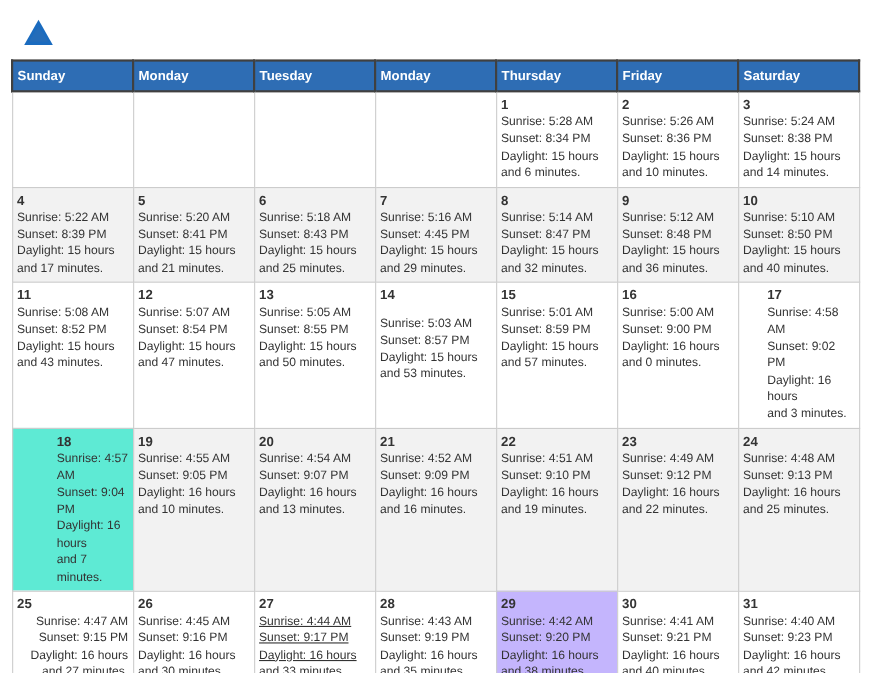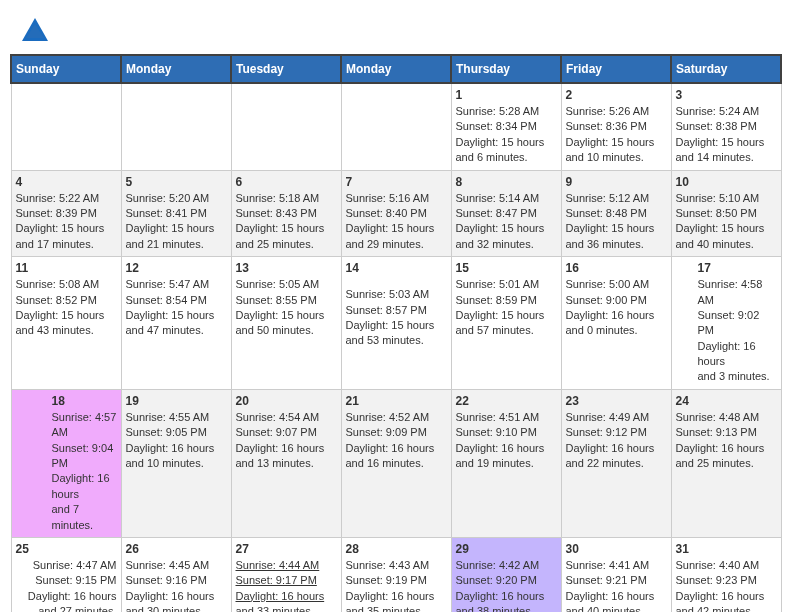--- a/index.html
+++ b/index.html
@@ -178,21 +178,21 @@
         <td style="background-color: rgb(242, 242, 242);">
           <span class="day-num">6</span>
           <div class="day-info" style="white-space: pre-line;">Sunrise: 5:18 AM
 Sunset: 8:43 PM
 Daylight: 15 hours
 and 25 minutes.</div>
         </td>
         <td style="background-color: rgb(242, 242, 242);">
           <span class="day-num">7</span>
           <div class="day-info" style="white-space: pre-line;">Sunrise: 5:16 AM
-Sunset: 8:40 PM
+Sunset: 4:45 PM
 Daylight: 15 hours
 and 29 minutes.</div>
         </td>
         <td style="background-color: rgb(242, 242, 242);">
           <span class="day-num">8</span>
           <div class="day-info" style="white-space: pre-line;">Sunrise: 5:14 AM
 Sunset: 8:47 PM
 Daylight: 15 hours
 and 32 minutes.</div>
         </td>
@@ -214,21 +214,21 @@
       <tr>
         <td style="background-color: rgb(255, 255, 255);">
           <span class="day-num">11</span>
           <div class="day-info" style="white-space: pre-line;">Sunrise: 5:08 AM
 Sunset: 8:52 PM
 Daylight: 15 hours
 and 43 minutes.</div>
         </td>
         <td style="background-color: rgb(255, 255, 255);">
           <span class="day-num">12</span>
-          <div class="day-info" style="white-space: pre-line;">Sunrise: 5:47 AM
+          <div class="day-info" style="white-space: pre-line;">Sunrise: 5:07 AM
 Sunset: 8:54 PM
 Daylight: 15 hours
 and 47 minutes.</div>
         </td>
         <td style="background-color: rgb(255, 255, 255);">
           <span class="day-num">13</span>
           <div class="day-info" style="white-space: pre-line;">Sunrise: 5:05 AM
 Sunset: 8:55 PM
 Daylight: 15 hours
 and 50 minutes.</div>
@@ -256,21 +256,21 @@
         </td>
         <td style="background-color: rgb(255, 255, 255); padding-left: 26px;">
           <span class="day-num">17</span>
           <div class="day-info" style="white-space: pre-line;">Sunrise: 4:58 AM
 Sunset: 9:02 PM
 Daylight: 16 hours
 and 3 minutes.</div>
         </td>
       </tr>
       <tr>
-        <td style="background-color: #f0abfc; padding-left: 40px;">
+        <td style="background-color: #5eead4; padding-left: 40px;">
           <span class="day-num">18</span>
           <div class="day-info" style="white-space: pre-line;">Sunrise: 4:57 AM
 Sunset: 9:04 PM
 Daylight: 16 hours
 and 7 minutes.</div>
         </td>
         <td style="background-color: rgb(242, 242, 242);">
           <span class="day-num">19</span>
           <div class="day-info" style="white-space: pre-line;">Sunrise: 4:55 AM
 Sunset: 9:05 PM

